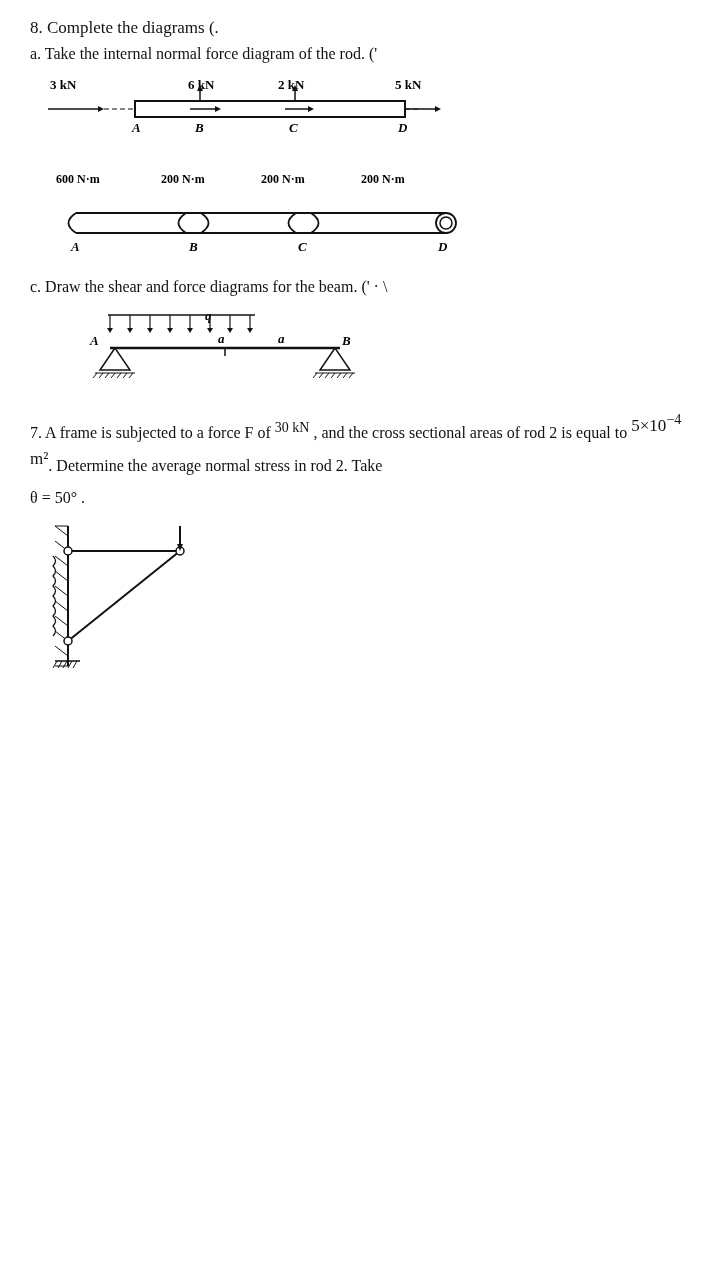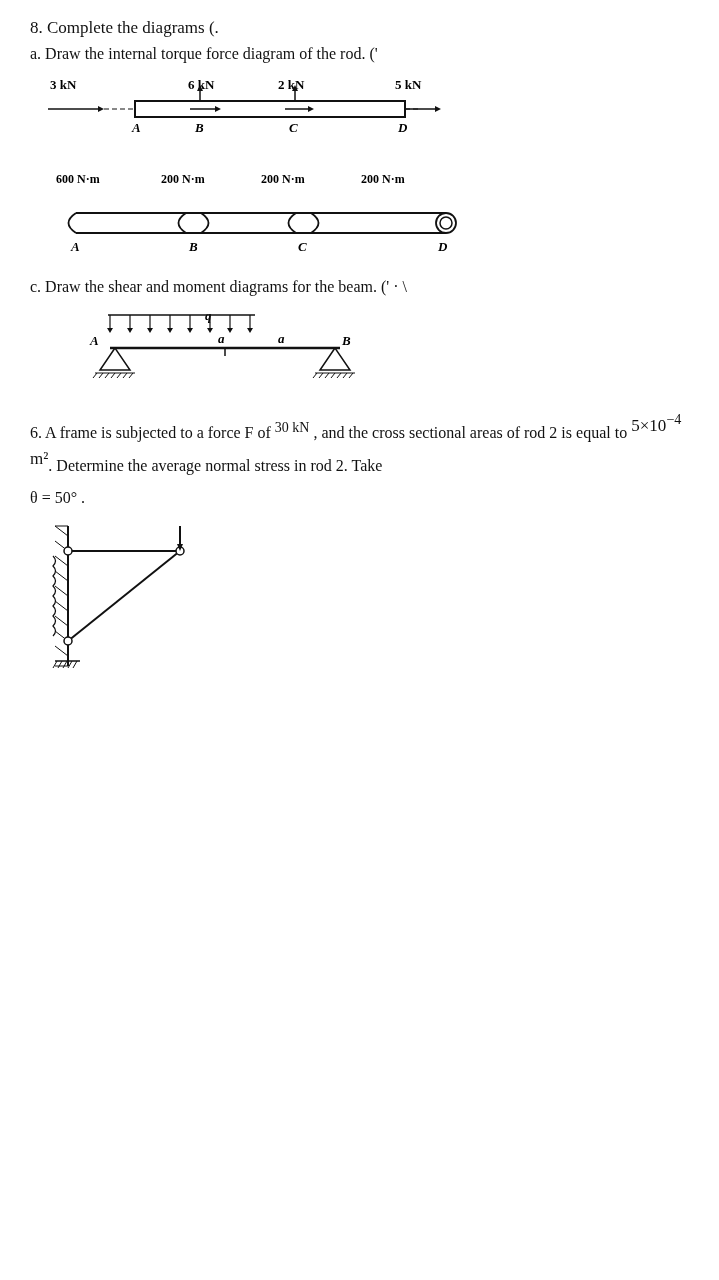--- a/index.html
+++ b/index.html
@@ -63,21 +63,21 @@
 </head>
 <body>
 
 <div class="problem-title">
   <span>8. Complete the diagrams</span>
   <span> (.</span>
 </div>
 
 <section>
   <div class="part-label">
-    <span>a. Draw the internal torque force diagram of the rod.</span>
+    <span>a. Take the internal normal force diagram of the rod.</span>
     <span> ('</span>
   </div>
   <div class="diagram-area rod-diagram">
     <svg width="420" height="70">
 
       <text x="10" y="12" font-size="13">3 kN</text>
 
       <text x="148" y="12" font-size="13">6 kN</text>
 
       <text x="238" y="12" font-size="13">2 kN</text>
@@ -142,21 +142,21 @@
       <text x="15" y="80" font-size="13" font-style="italic">A</text>
       <text x="133" y="80" font-size="13" font-style="italic">B</text>
       <text x="242" y="80" font-size="13" font-style="italic">C</text>
       <text x="382" y="80" font-size="13" font-style="italic">D</text>
     </svg>
   </div>
 </section>
 
 <section>
   <div class="part-label">
-    <span>c. Draw the shear and moment diagrams for the beam.</span>
+    <span>c. Draw the shear and force diagrams for the beam.</span>
     <span> ('  · \</span>
   </div>
   <div class="diagram-area beam-diagram">
     <svg width="350" height="80">
 
       <text x="145" y="10" font-size="13" font-style="italic">q</text>
 
       <line x1="50" y1="5" x2="50" y2="18" stroke="#111" stroke-width="1.2"></line>
       <polygon points="47,18 50,23 53,18" fill="#111"></polygon>
       <line x1="70" y1="5" x2="70" y2="18" stroke="#111" stroke-width="1.2"></line>
@@ -208,21 +208,21 @@
       <line x1="275" y1="63" x2="271" y2="68" stroke="#111" stroke-width="1"></line>
       <line x1="281" y1="63" x2="277" y2="68" stroke="#111" stroke-width="1"></line>
       <line x1="287" y1="63" x2="283" y2="68" stroke="#111" stroke-width="1"></line>
       <line x1="293" y1="63" x2="289" y2="68" stroke="#111" stroke-width="1"></line>
     </svg>
   </div>
 </section>
 
 <section>
   <div class="part-label" style="line-height:1.6;">
-    <span>6. A frame is subjected to a force F of</span>
+    <span>7. A frame is subjected to a force F of</span>
     <sup style="font-size:14px;">30 kN</sup>
     <span>, and the
     cross sectional areas of rod 2 is equal to <sup style="font-size:17px;">5×10<sup>−4</sup> m²</sup>.
     Determine the average normal stress in rod 2. Take</span>
   </div>
   <div class="part-label">
     <span>θ = 50°</span>
     <span> .</span>
   </div>
 

